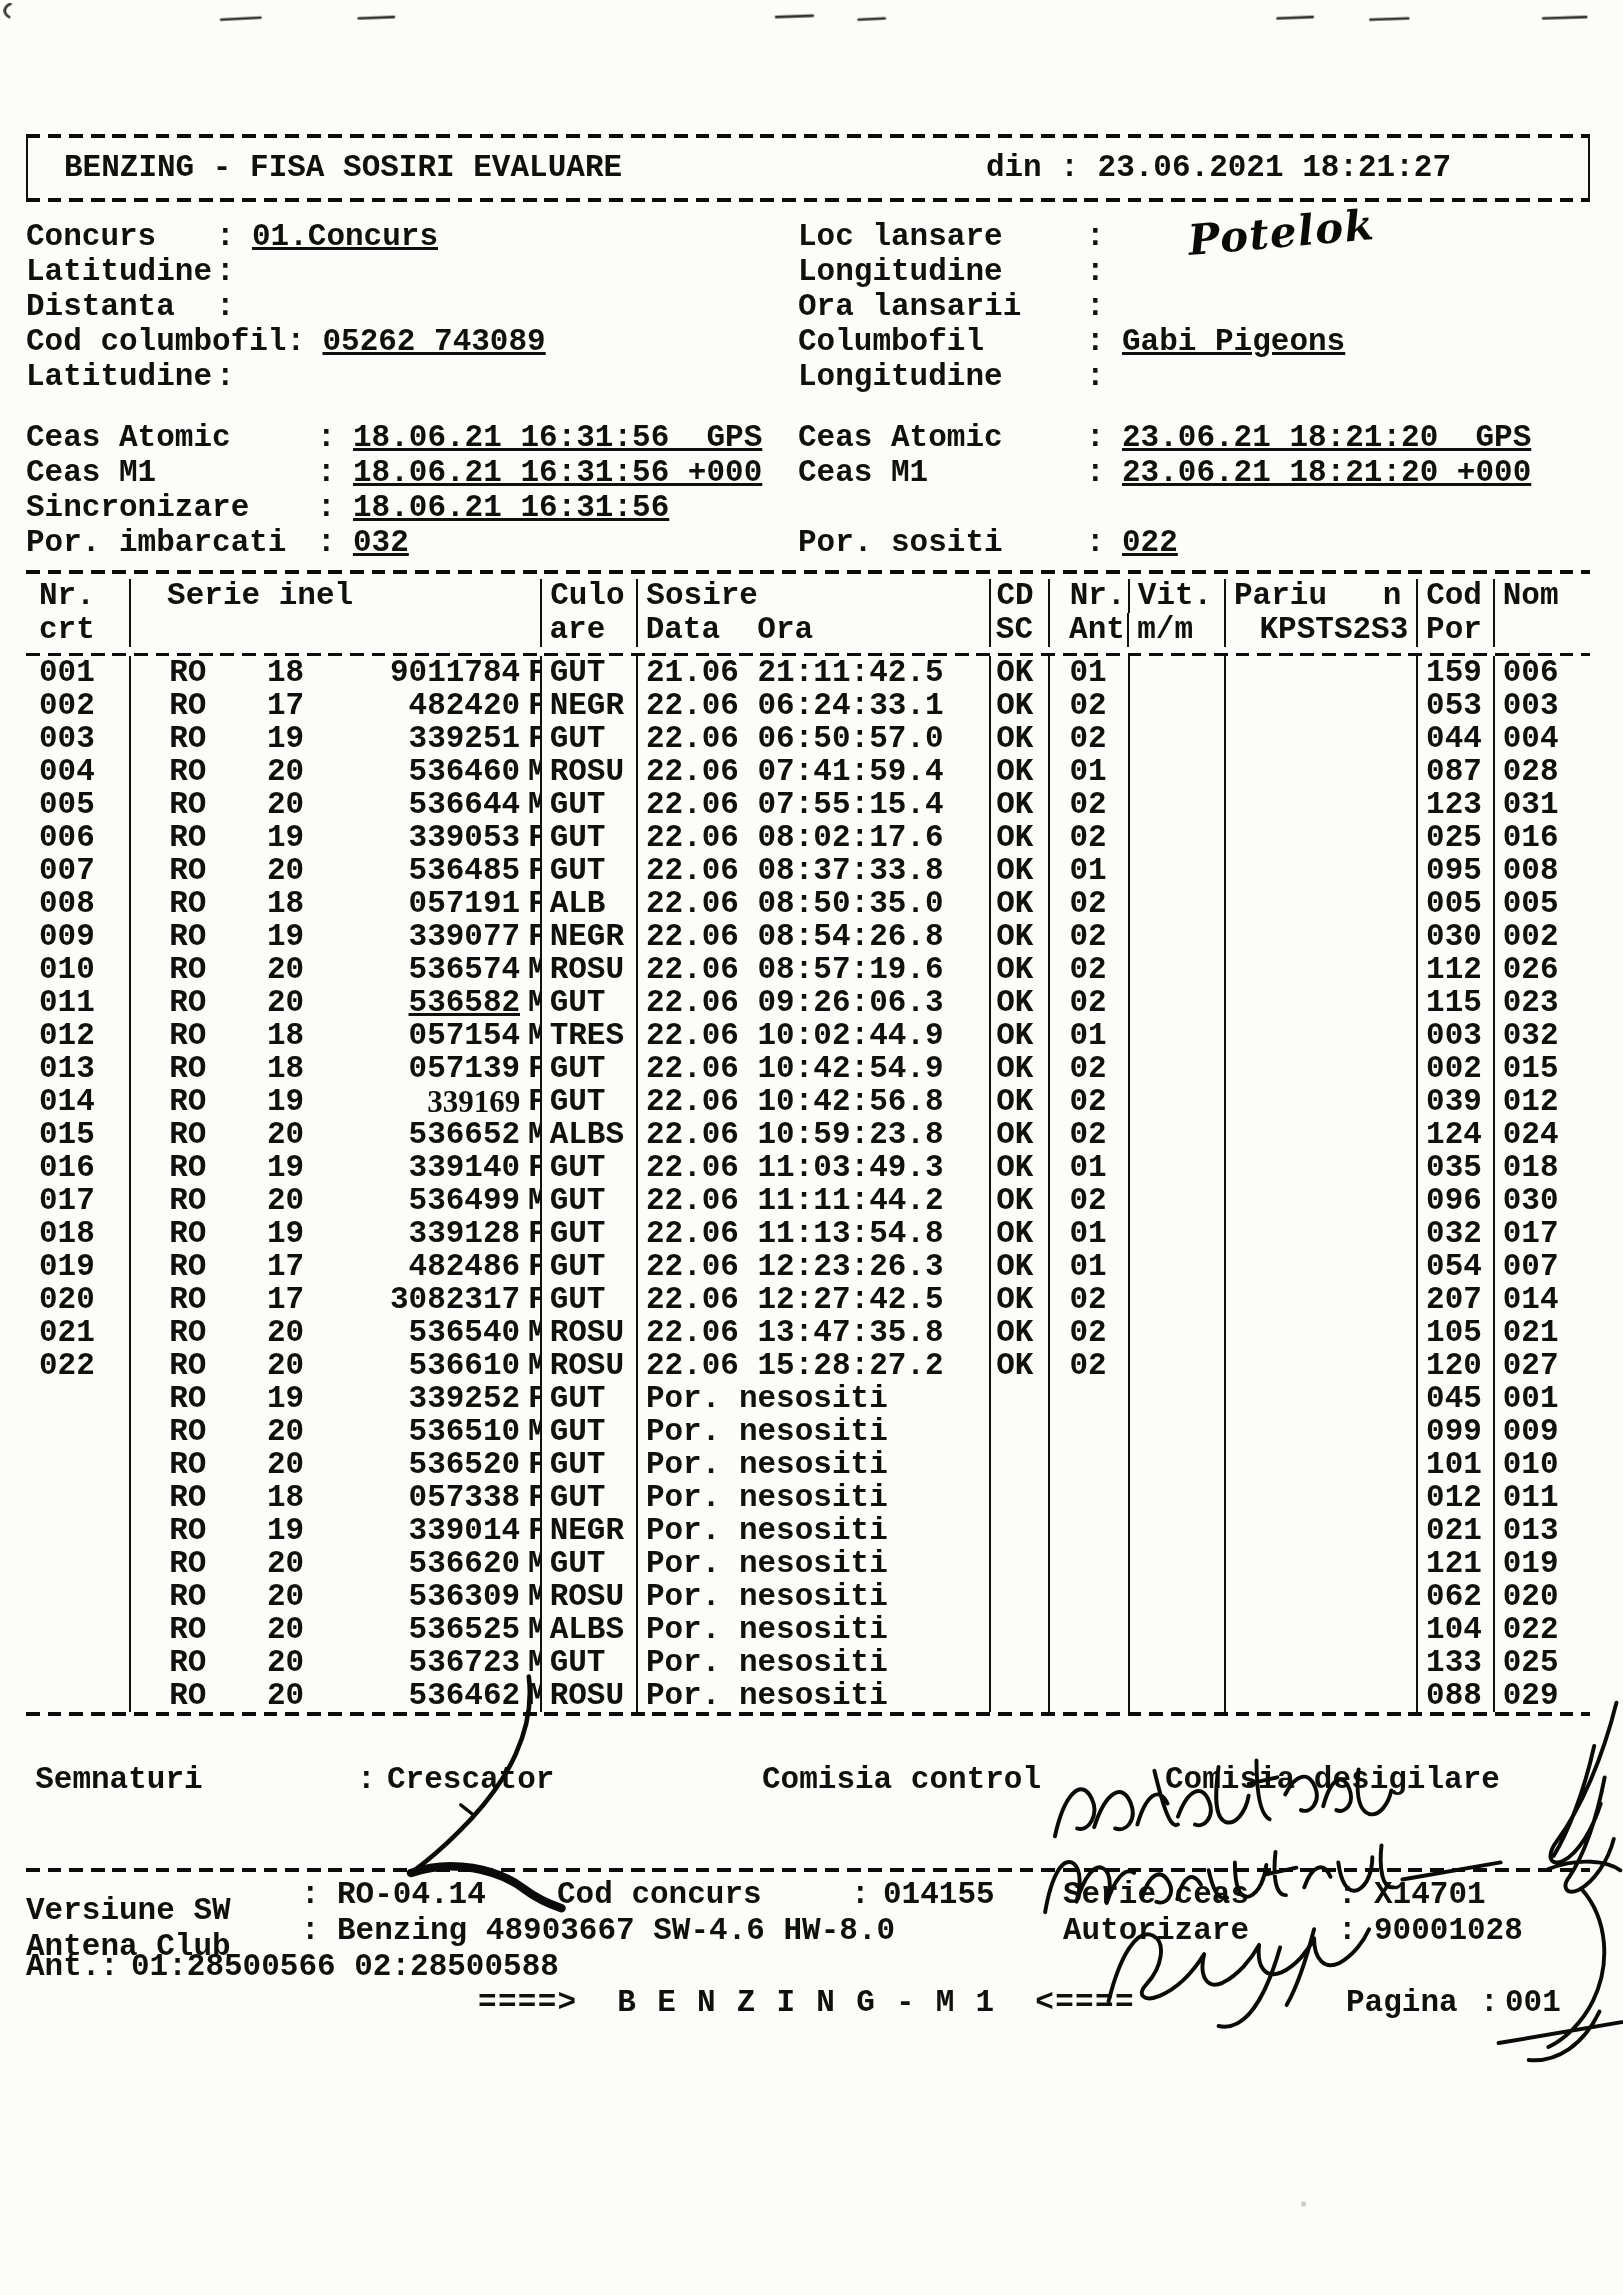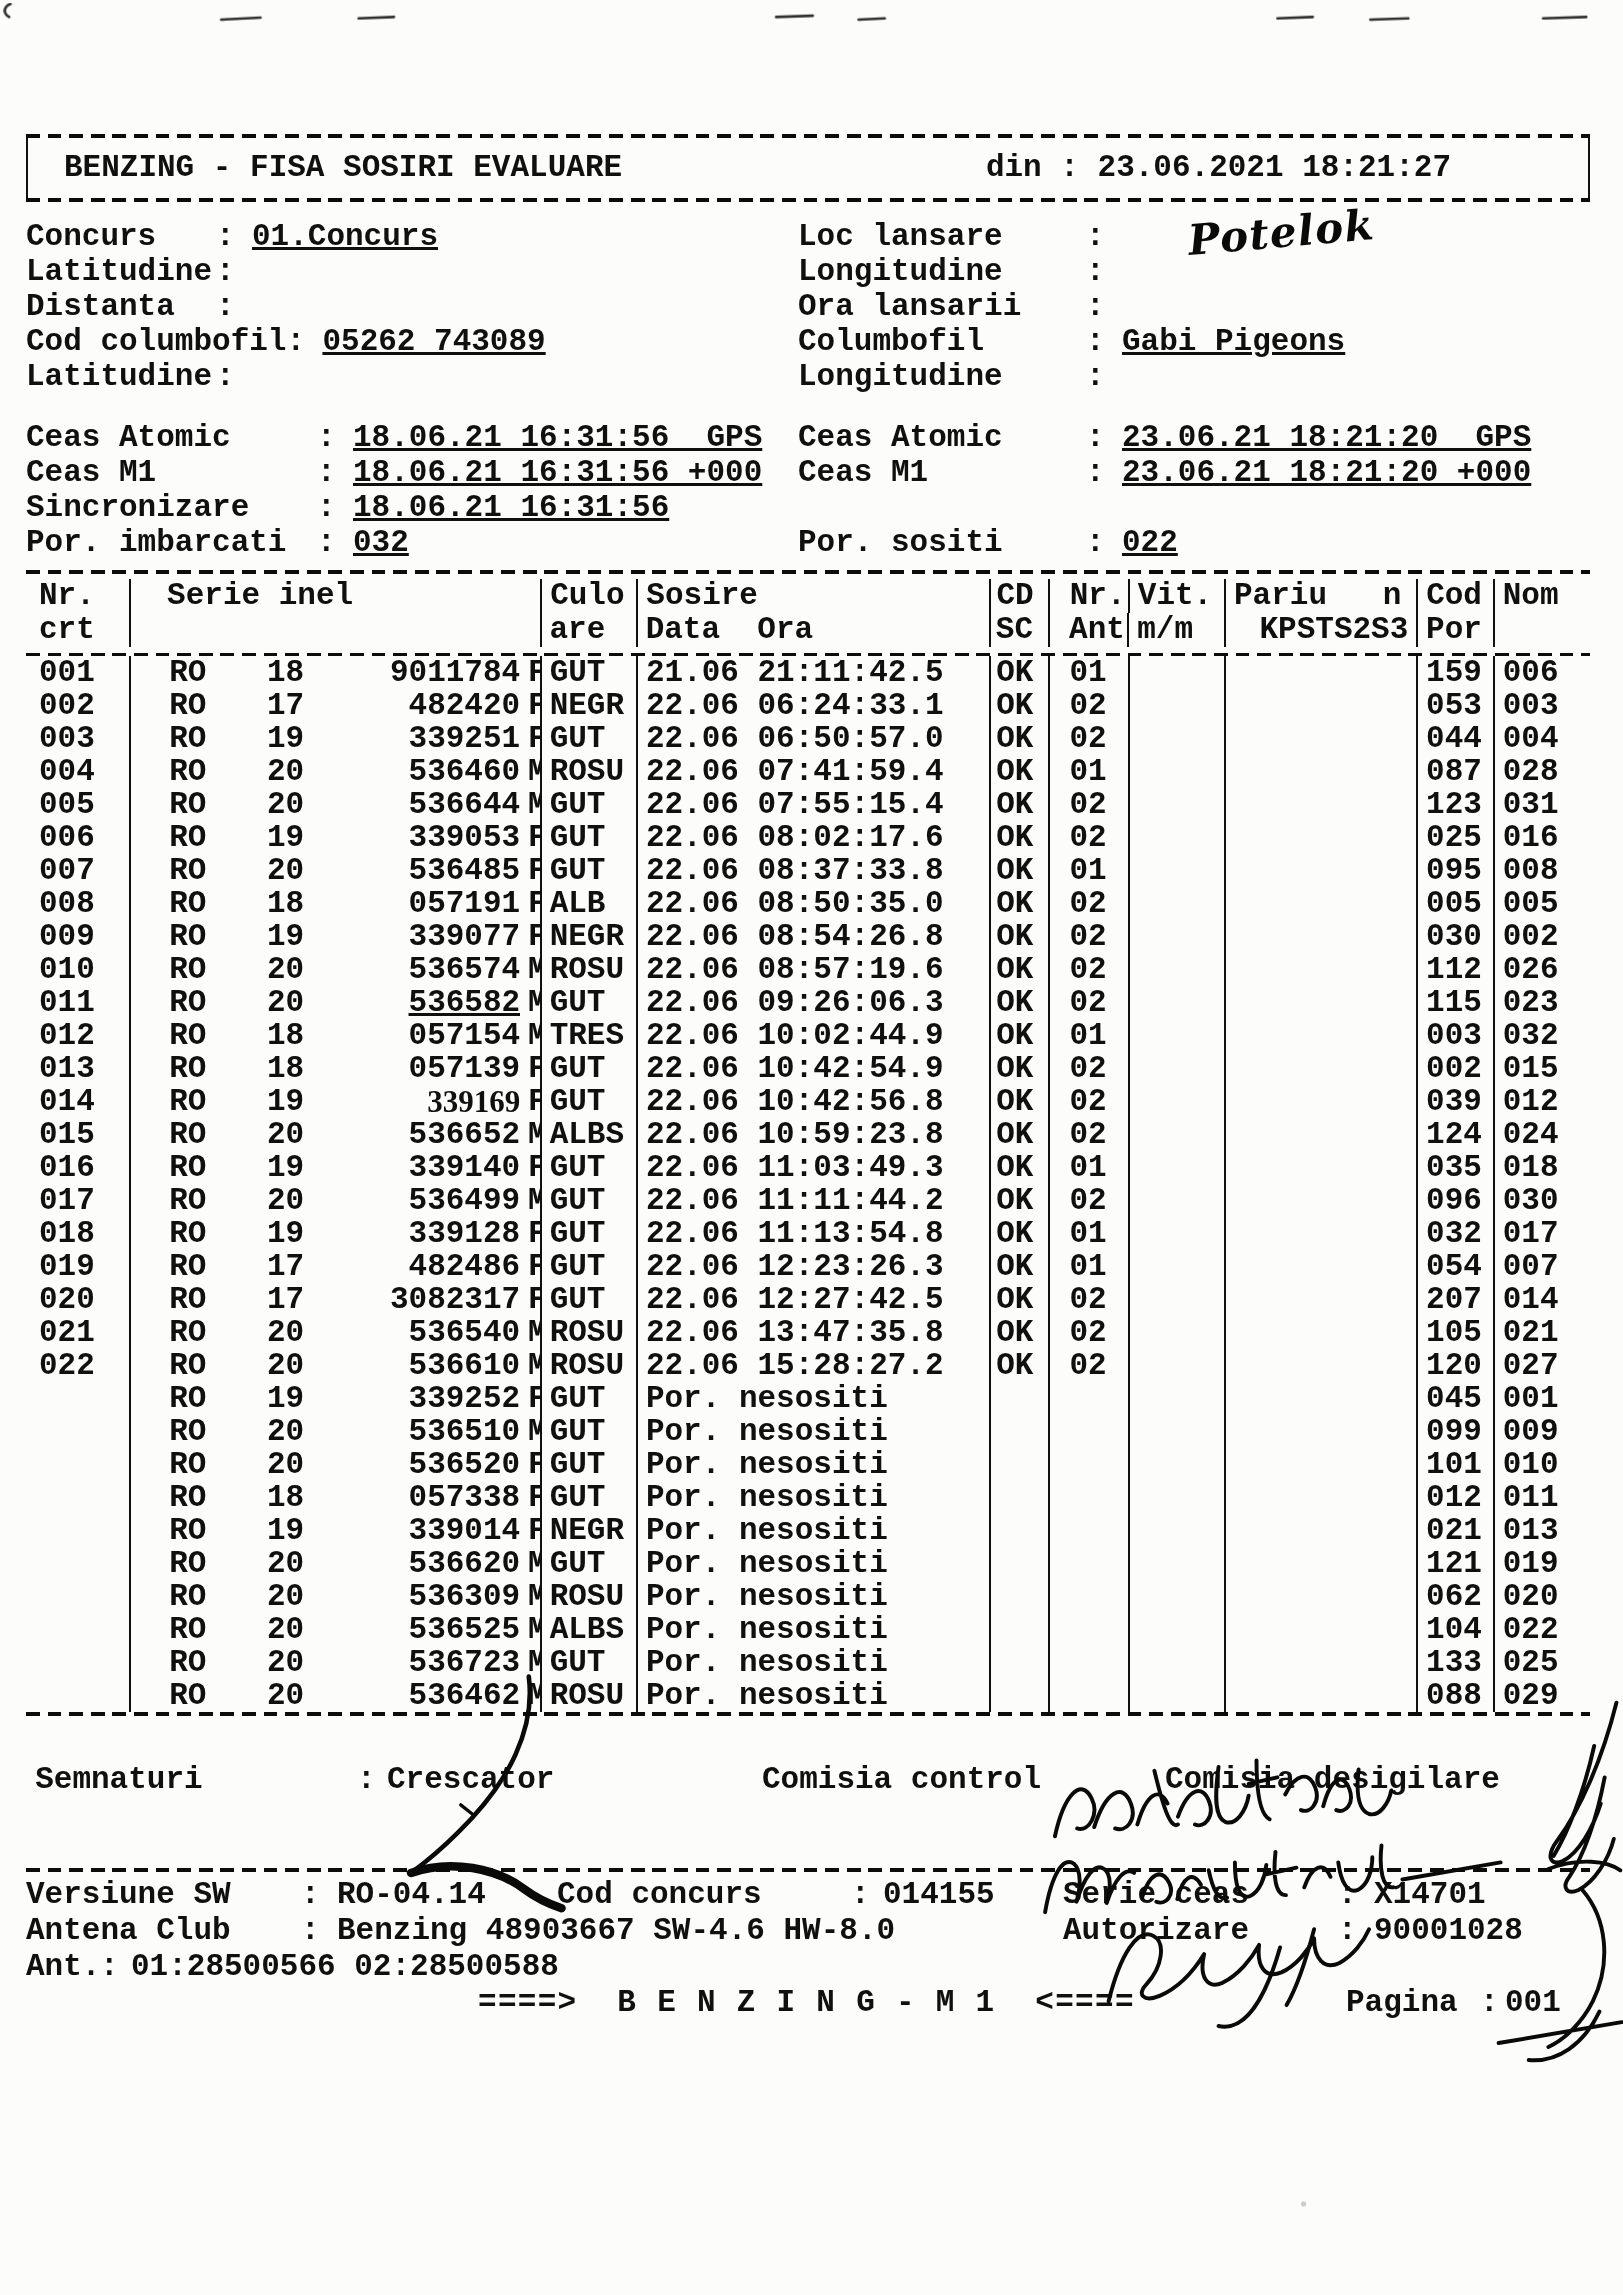--- a/index.html
+++ b/index.html
@@ -48,21 +48,21 @@
   .sig-row span{position:absolute;white-space:pre;}
   .s-label{left:9.2px;}
   .s-colon{left:331px;}
   .s-cresc{left:361px;}
   .s-control{left:736px;}
   .s-desig{left:1139px;}
   .dash2{margin-top:68px;}
   .brow{position:relative;height:36px;line-height:36px;}
   .brow span{position:absolute;white-space:pre;}
   .bm{margin-top:5.2px;}
-  .b-l1{left:0px;} .b-c1{left:275px;} .b-v1{left:311px;}
+  .b-l1{left:0px;margin-top:16px;} .b-c1{left:275px;} .b-v1{left:311px;}
   .b-l2{left:531px;} .b-c2{left:825px;} .b-v2{left:857px;}
   .b-l3{left:1037px;} .b-c3{left:1312px;} .b-v3{left:1348px;}
   .b-ant-l{left:0px;} .b-ant-c{left:74px;} .b-ant-v{left:105px;}
   .b-benz{left:452px;letter-spacing:1.3px;}
   .b-pag-l{left:1320px;} .b-pag-c{left:1454px;} .b-pag-v{left:1479px;}
   .hand-loc{position:absolute;left:1188px;top:208px;font-family:"DejaVu Serif",serif;
             font-style:italic;font-weight:700;font-size:42px;color:#0a0a0a;
             transform:rotate(-5deg);letter-spacing:1.3px;}
   .overlay{position:absolute;left:0;top:0;width:1623px;height:2295px;pointer-events:none;}
   .overlay path{fill:none;stroke:#0a0a0a;stroke-linecap:round;stroke-linejoin:round;}

